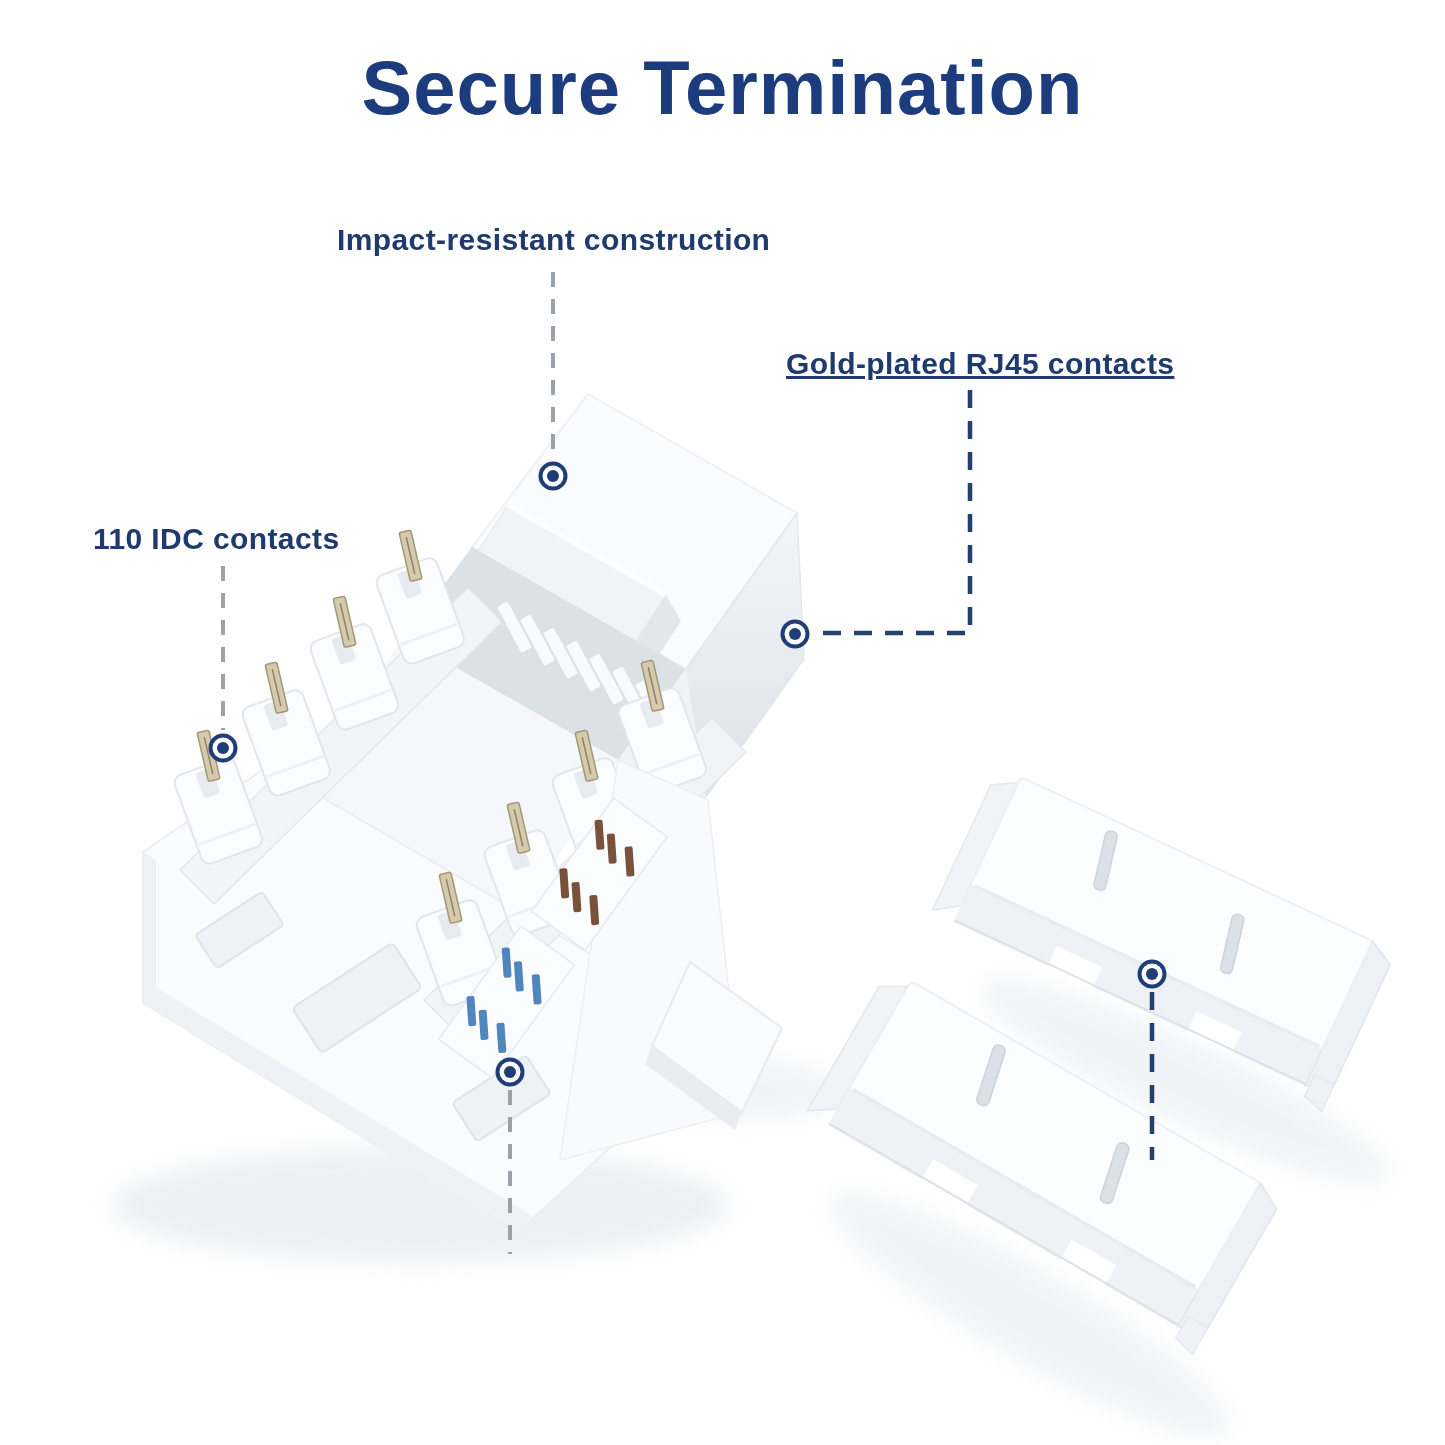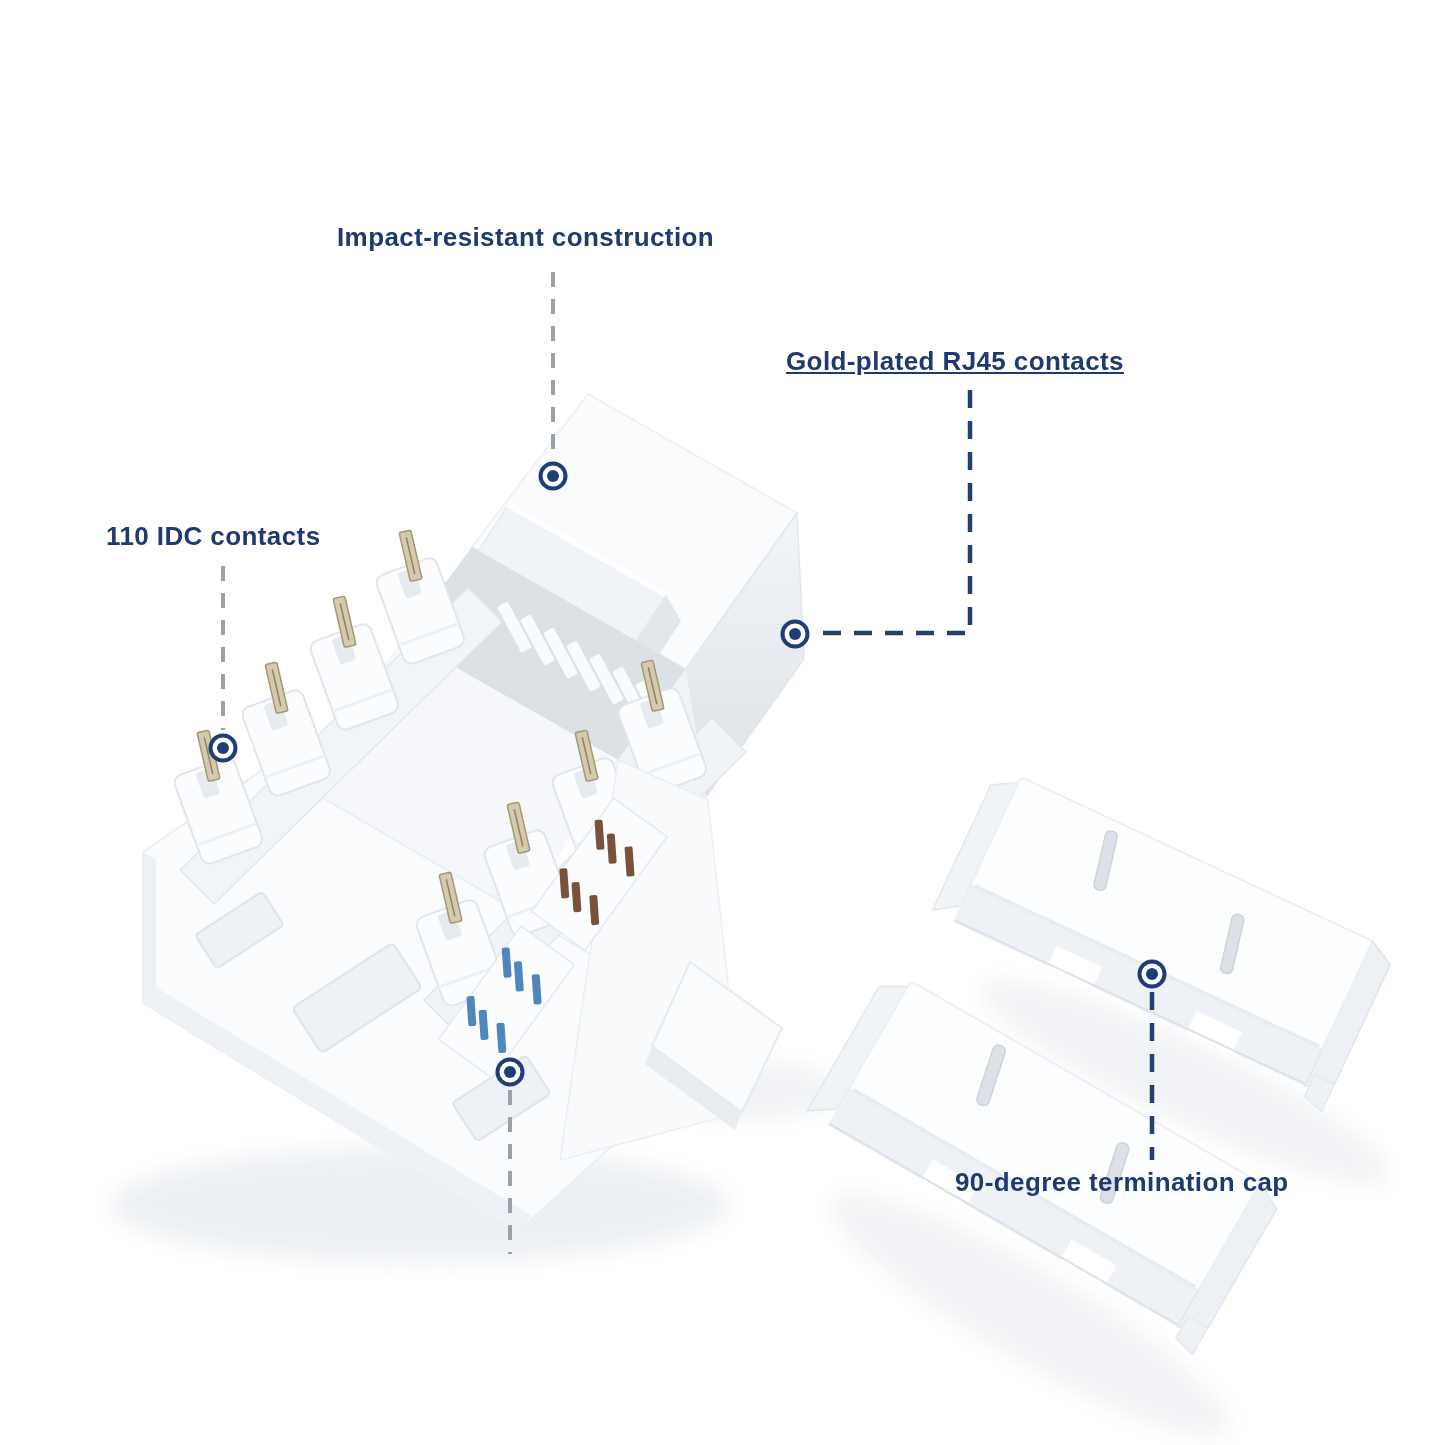--- a/index.html
+++ b/index.html
@@ -3,25 +3,25 @@
 <meta charset="utf-8">
 <style>
   html,body{margin:0;padding:0;background:#ffffff;}
   .canvas{position:relative;width:1445px;height:1445px;background:#ffffff;overflow:hidden;
           font-family:"Liberation Sans",sans-serif;}
   .art{position:absolute;left:0;top:0;}
   .title{position:absolute;top:44px;left:0;width:100%;text-align:center;margin:0;
          font-family:"Liberation Sans",sans-serif;font-weight:700;font-size:76px;line-height:1.15;
          color:#1d3c7d;letter-spacing:1px;}
   .callout-label{position:absolute;white-space:nowrap;
-         font-family:"Liberation Sans",sans-serif;font-weight:700;font-size:26px;line-height:1.2;
+         font-family:"Liberation Sans",sans-serif;font-weight:700;font-size:30px;line-height:1.2;
          color:#1e3a6e;letter-spacing:.4px;}
   .lbl-impact{left:337px;top:222px;}
   .lbl-gold{left:786px;top:346px;text-decoration:underline;}
-  .lbl-idc{left:106px;top:521px;}
+  .lbl-idc{left:93px;top:521px;}
   .lbl-colorcode{left:295px;top:1261px;}
   .lbl-cap{left:955px;top:1167px;}
 </style>
 </head>
 <body>
 
 <div class="canvas">
 
   <svg class="art" width="1445" height="1445" viewBox="0 0 1445 1445">
     <defs>
@@ -186,22 +186,22 @@
       </g>
 
       <path d="M1152,992 V1160" stroke="#23406f" stroke-width="4.5" stroke-dasharray="18 13"></path>
       <g>
         <circle cx="1152" cy="974" r="12.5" fill="#ffffff" stroke="#1f3e78" stroke-width="4"></circle>
         <circle cx="1152" cy="974" r="6" fill="#1f3e78"></circle>
       </g>
     </g>
   </svg>
 
+  <h1 class="title">Secure Termination</h1>
 
   <div class="callout-label lbl-impact">Impact-resistant construction</div>
 
   <div class="callout-label lbl-gold">Gold-plated RJ45 contacts</div>
 
   <div class="callout-label lbl-idc">110 IDC contacts</div>
 
 
-  <div class="callout-label lbl-cap">90-degree termination cap</div>
 </div>
 
 </body></html>

